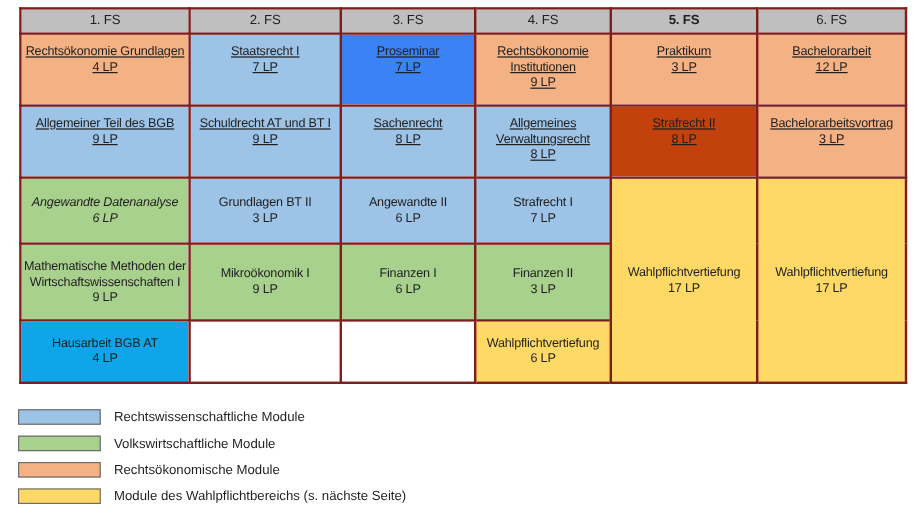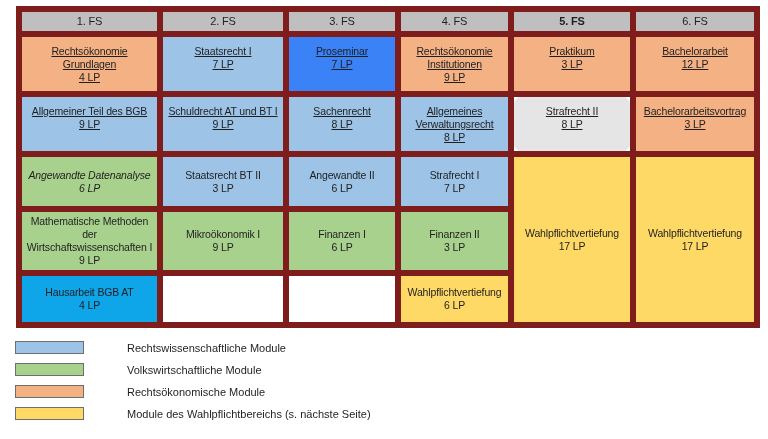--- a/index.html
+++ b/index.html
@@ -20,21 +20,21 @@
   }
   table.plan {
     position: absolute;
     left: 16px;
     top: 6px;
     border-collapse: collapse;
     table-layout: fixed;
     border: 2px solid #2b2b2b;
   }
   table.plan th, table.plan td {
-    border: 6px solid #7f1d1d;
+    border: 2px solid #7f1d1d;
     text-align: center;
     padding: 0 2px;
     font-size: 10.5px;
     letter-spacing: -0.15px;
     line-height: 13px;
     overflow: hidden;
   }
   table.plan th {
     height: 19px;
     font-size: 11px;
@@ -71,21 +71,20 @@
   .legend-swatch {
     width: 67px;
     height: 11px;
     border: 1px solid #6e6e6e;
     margin-right: 11px;
     flex: 0 0 auto;
   }
   .legend-label {
     font-size: 11px;
     white-space: nowrap;
-    margin-left: 32px;
   }
 </style>
 </head>
 <body>
 
 <div class="stage">
 
   <table class="plan">
     <colgroup>
       <col style="width:141px">
@@ -142,36 +141,36 @@
           <div class="module-lp">9 LP</div>
         </td>
         <td style="background-color: rgb(157, 195, 230);">
           <div class="module-title">Sachenrecht</div>
           <div class="module-lp">8 LP</div>
         </td>
         <td style="background-color: rgb(157, 195, 230);">
           <div class="module-title">Allgemeines Verwaltungsrecht</div>
           <div class="module-lp">8 LP</div>
         </td>
-        <td style="background-color: #e5e5e5; border-radius: 18px;">
+        <td style="background-color: #c2410c;">
           <div class="module-title">Strafrecht II</div>
           <div class="module-lp">8 LP</div>
         </td>
         <td style="background-color: rgb(244, 177, 131);">
           <div class="module-title">Bachelorarbeitsvortrag</div>
           <div class="module-lp">3 LP</div>
         </td>
       </tr>
       <tr class="row-3">
         <td style="background-color: rgb(169, 209, 142); font-style: italic;">
           <div class="module-title">Angewandte Datenanalyse</div>
           <div class="module-lp">6 LP</div>
         </td>
         <td style="background-color: rgb(157, 195, 230);">
-          <div class="module-title">Staatsrecht BT II</div>
+          <div class="module-title">Grundlagen BT II</div>
           <div class="module-lp">3 LP</div>
         </td>
         <td style="background-color: rgb(157, 195, 230);">
           <div class="module-title">Angewandte II</div>
           <div class="module-lp">6 LP</div>
         </td>
         <td style="background-color: rgb(157, 195, 230);">
           <div class="module-title">Strafrecht I</div>
           <div class="module-lp">7 LP</div>
         </td>

